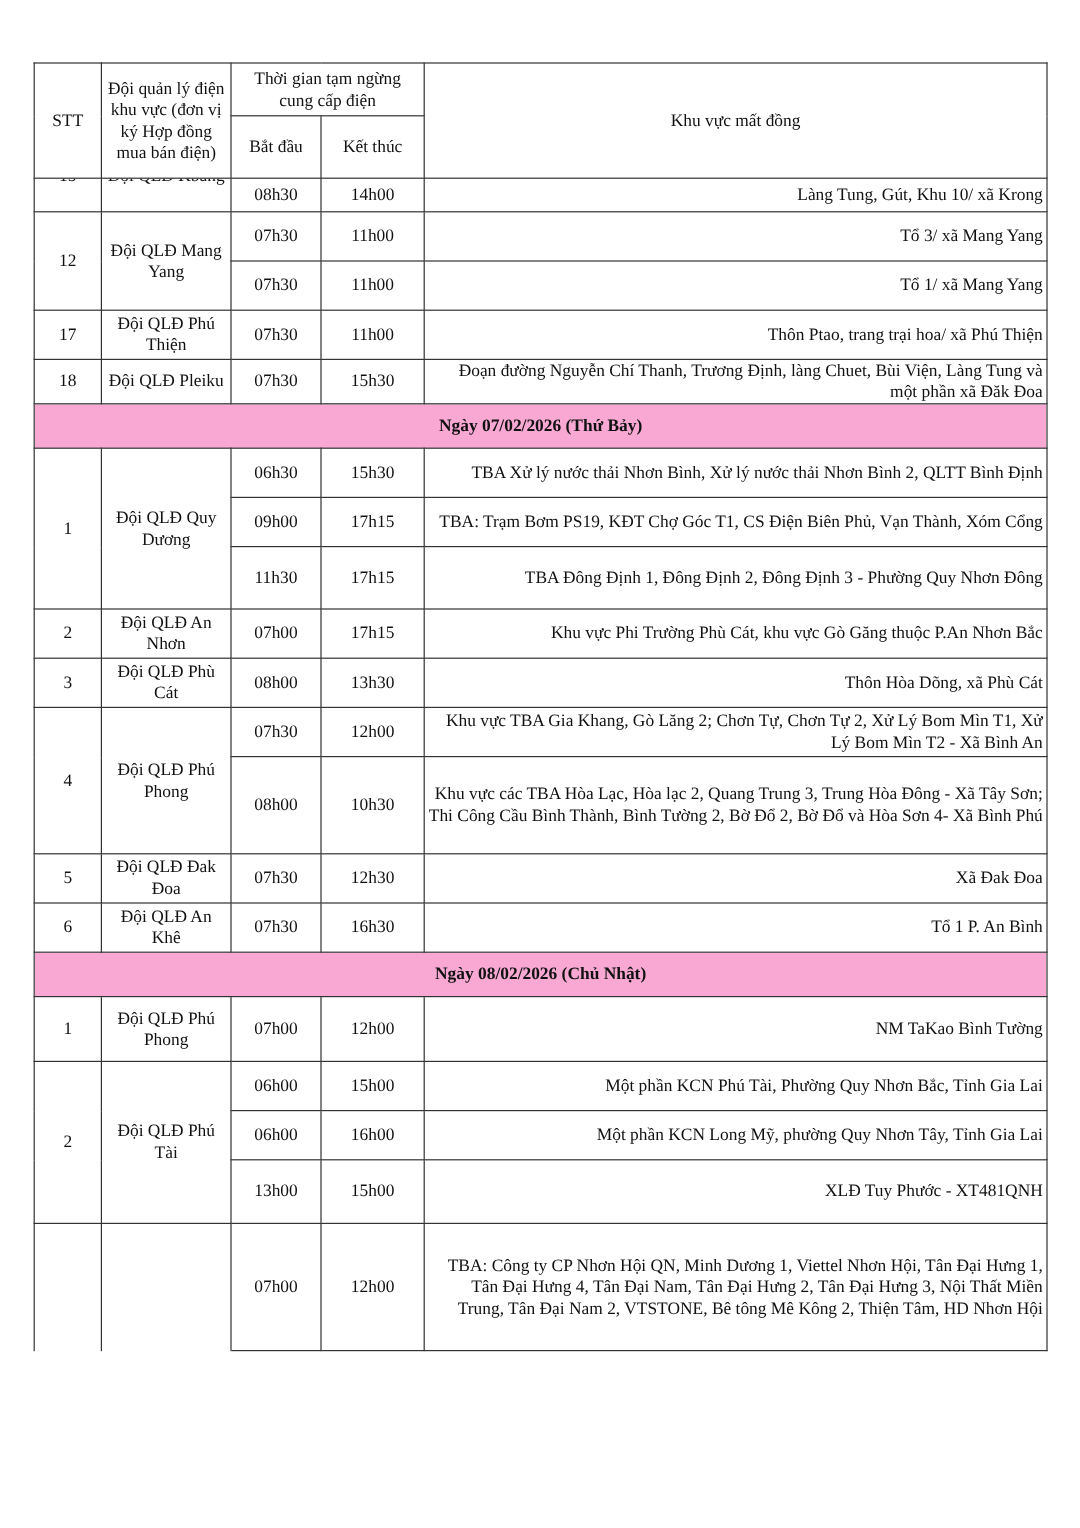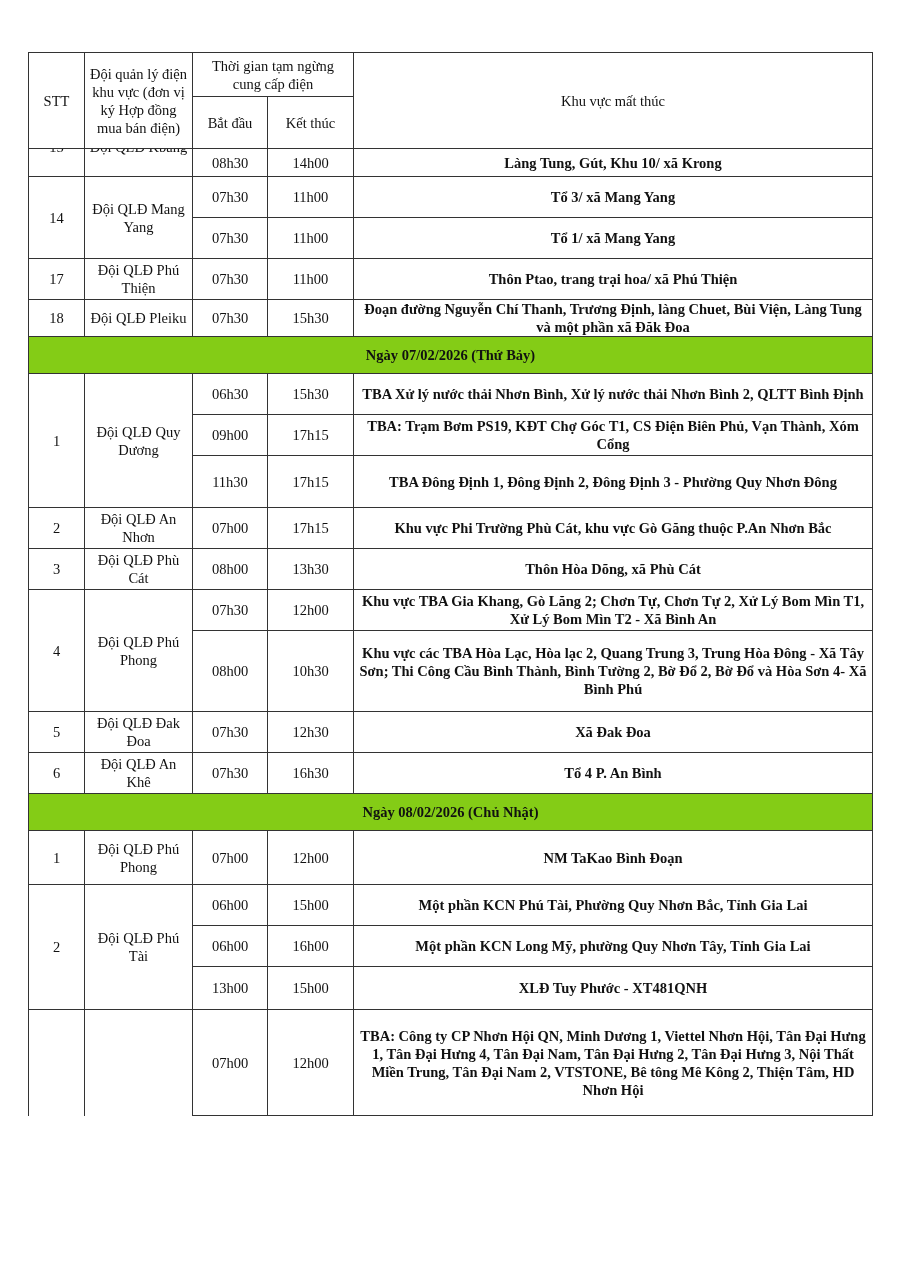--- a/index.html
+++ b/index.html
@@ -32,28 +32,28 @@
       border: 1px solid #333;
       padding: 0 3px;
       vertical-align: middle;
       overflow: hidden;
     }
     th {
       font-weight: normal;
       text-align: center;
     }
     .c { text-align: center; }
-    .l { text-align: center; font-weight: bold; }
+    .l { text-align: right; }
     col.stt { width: 56px; }
     col.team { width: 108px; }
     col.start { width: 75px; }
     col.end { width: 86px; }
     col.area { width: 519px; }
     .date-row td {
-      background: #84cc16;
+      background: #f9a8d4;
       font-weight: bold;
       text-align: center;
       height: 36px;
     }
     .clip15 td { position: relative; }
     .clip-text {
       position: absolute;
       top: -11px;
       left: 0;
       right: 0;
@@ -71,21 +71,21 @@
         <col class="team">
         <col class="start">
         <col class="end">
         <col class="area">
   </colgroup>
   <thead>
     <tr style="height:44px">
       <th rowspan="2">STT</th>
       <th rowspan="2">Đội quản lý điện khu vực (đơn vị ký Hợp đồng mua bán điện)</th>
       <th colspan="2">Thời gian tạm ngừng cung cấp điện</th>
-      <th rowspan="2">Khu vực mất thúc</th>
+      <th rowspan="2">Khu vực mất đồng</th>
     </tr>
     <tr style="height:52px">
       <th>Bắt đầu</th>
       <th>Kết thúc</th>
     </tr>
   </thead>
   <tbody>
 
     <tr class="clip15" style="height:28px">
       <td class="c" style="vertical-align:top">
@@ -93,21 +93,21 @@
           </td>
       <td class="c" style="vertical-align:top">
             <span class="clip-text">Đội QLĐ Kbang</span>
           </td>
       <td class="c">08h30</td>
       <td class="c">14h00</td>
       <td class="l">Làng Tung, Gút, Khu 10/ xã Krong</td>
     </tr>
 
     <tr style="height:41px">
-      <td rowspan="2" class="c">14</td>
+      <td rowspan="2" class="c">12</td>
       <td rowspan="2" class="c">Đội QLĐ Mang Yang</td>
       <td class="c">07h30</td>
       <td class="c">11h00</td>
       <td class="l">Tổ 3/ xã Mang Yang</td>
     </tr>
     <tr style="height:41px">
       <td class="c">07h30</td>
       <td class="c">11h00</td>
       <td class="l">Tổ 1/ xã Mang Yang</td>
     </tr>
@@ -185,48 +185,48 @@
       <td class="c">07h30</td>
       <td class="c">12h30</td>
       <td class="l">Xã Đak Đoa</td>
     </tr>
 
     <tr style="height:41px">
       <td class="c">6</td>
       <td class="c">Đội QLĐ An Khê</td>
       <td class="c">07h30</td>
       <td class="c">16h30</td>
-      <td class="l">Tổ 4 P. An Bình</td>
+      <td class="l">Tổ 1 P. An Bình</td>
     </tr>
 
     <tr class="date-row">
       <td colspan="5">Ngày 08/02/2026 (Chủ Nhật)</td>
     </tr>
 
     <tr style="height:54px">
       <td class="c">1</td>
       <td class="c">Đội QLĐ Phú Phong</td>
       <td class="c">07h00</td>
       <td class="c">12h00</td>
-      <td class="l">NM TaKao Bình Đoạn</td>
+      <td class="l">NM TaKao Bình Tường</td>
     </tr>
 
     <tr style="height:41px">
       <td rowspan="3" class="c">2</td>
       <td rowspan="3" class="c">Đội QLĐ Phú Tài</td>
       <td class="c">06h00</td>
       <td class="c">15h00</td>
       <td class="l">Một phần KCN Phú Tài, Phường Quy Nhơn Bắc, Tỉnh Gia Lai</td>
     </tr>
     <tr style="height:41px">
       <td class="c">06h00</td>
       <td class="c">16h00</td>
       <td class="l">Một phần KCN Long Mỹ, phường Quy Nhơn Tây, Tỉnh Gia Lai</td>
     </tr>
-    <tr style="height:43px">
+    <tr style="height:53px">
       <td class="c">13h00</td>
       <td class="c">15h00</td>
       <td class="l">XLĐ Tuy Phước - XT481QNH</td>
     </tr>
 
     <tr style="height:106px">
       <td class="c last-left"></td>
       <td class="c last-left"></td>
       <td class="c">07h00</td>
       <td class="c">12h00</td>

